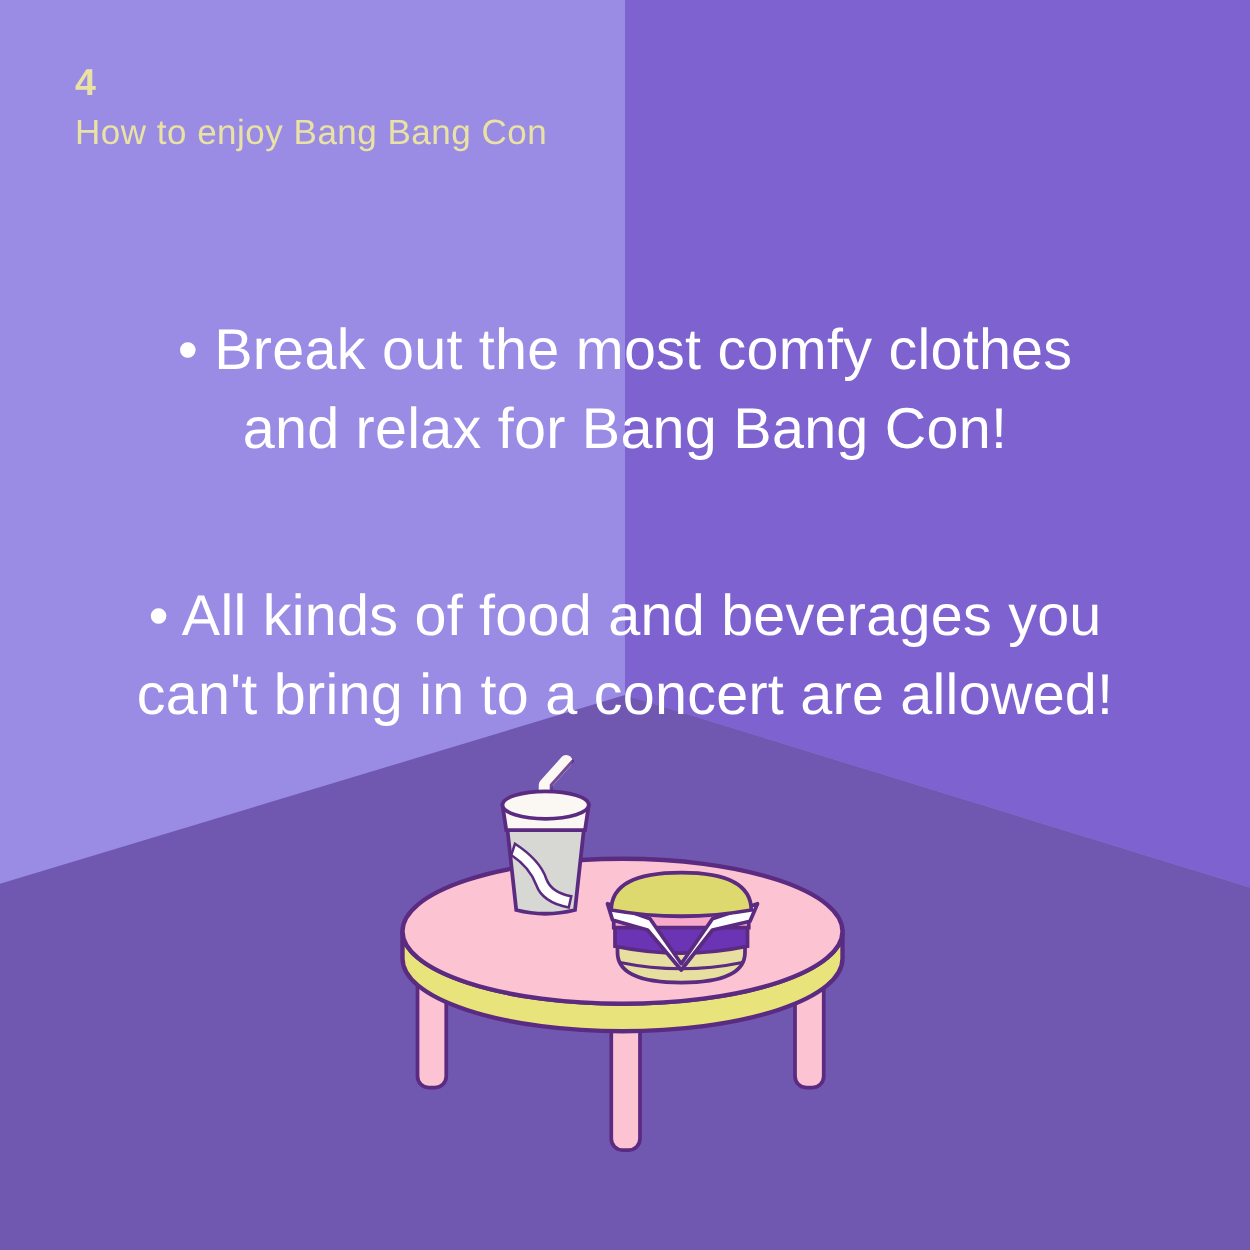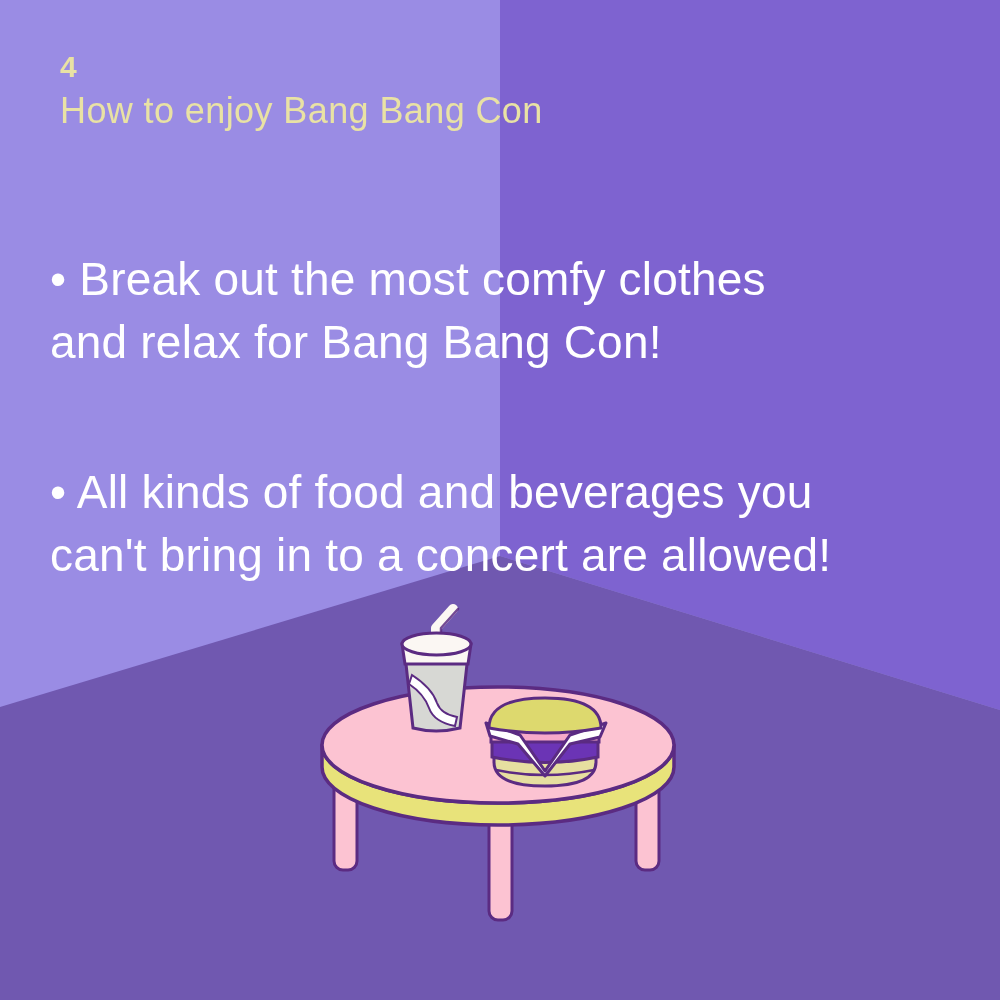--- a/index.html
+++ b/index.html
@@ -41,34 +41,34 @@
   }
   #slide-number {
     font-size: 30px;
     font-weight: bold;
     color: #e9e2a4;
     line-height: 1.0;
     letter-spacing: 0.5px;
     margin: 0;
   }
   #header-title {
-    font-size: 36px;
+    font-size: 28px;
     font-weight: 300;
     color: #e9e2a4;
     line-height: 1.25;
     margin: 6px 0 0 0;
     letter-spacing: 0.4px;
   }
 
   #bullets {
     position: absolute;
     left: 50px;
     top: 248px;
     width: 900px;
-    text-align: left;
+    text-align: center;
   }
   .bullet {
     color: #ffffff;
     font-size: 46px;
     font-weight: 300;
     line-height: 1.36;
     letter-spacing: 0.2px;
     margin: 0;
     white-space: pre-line;
   }

